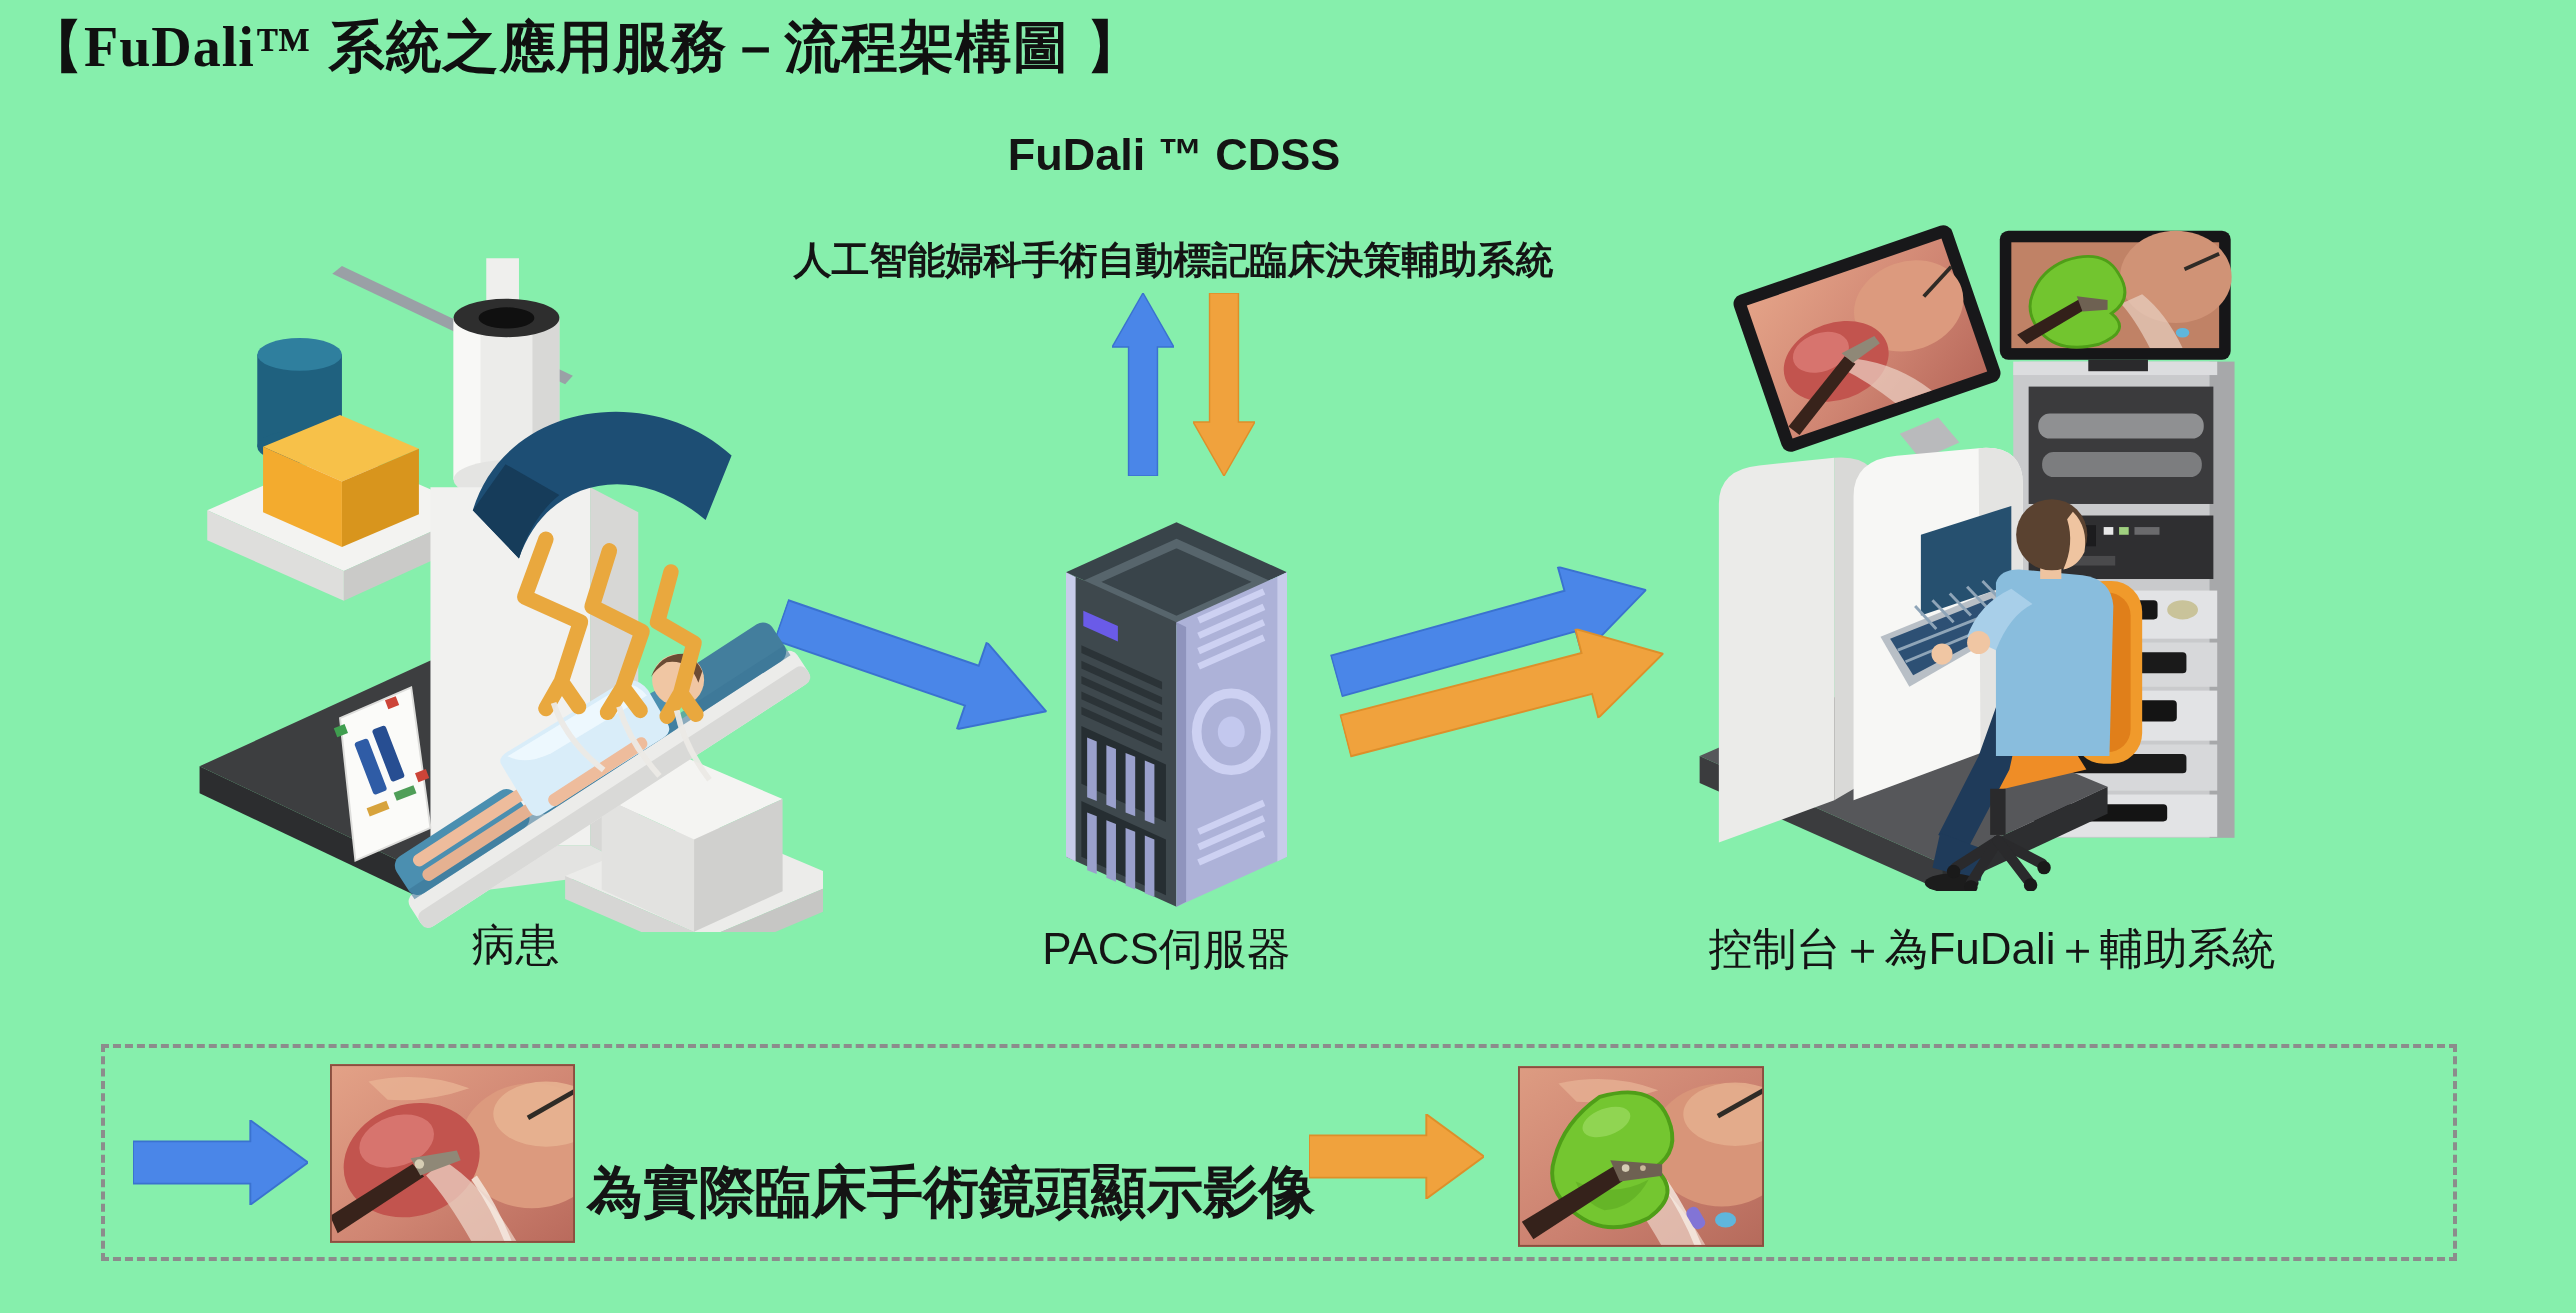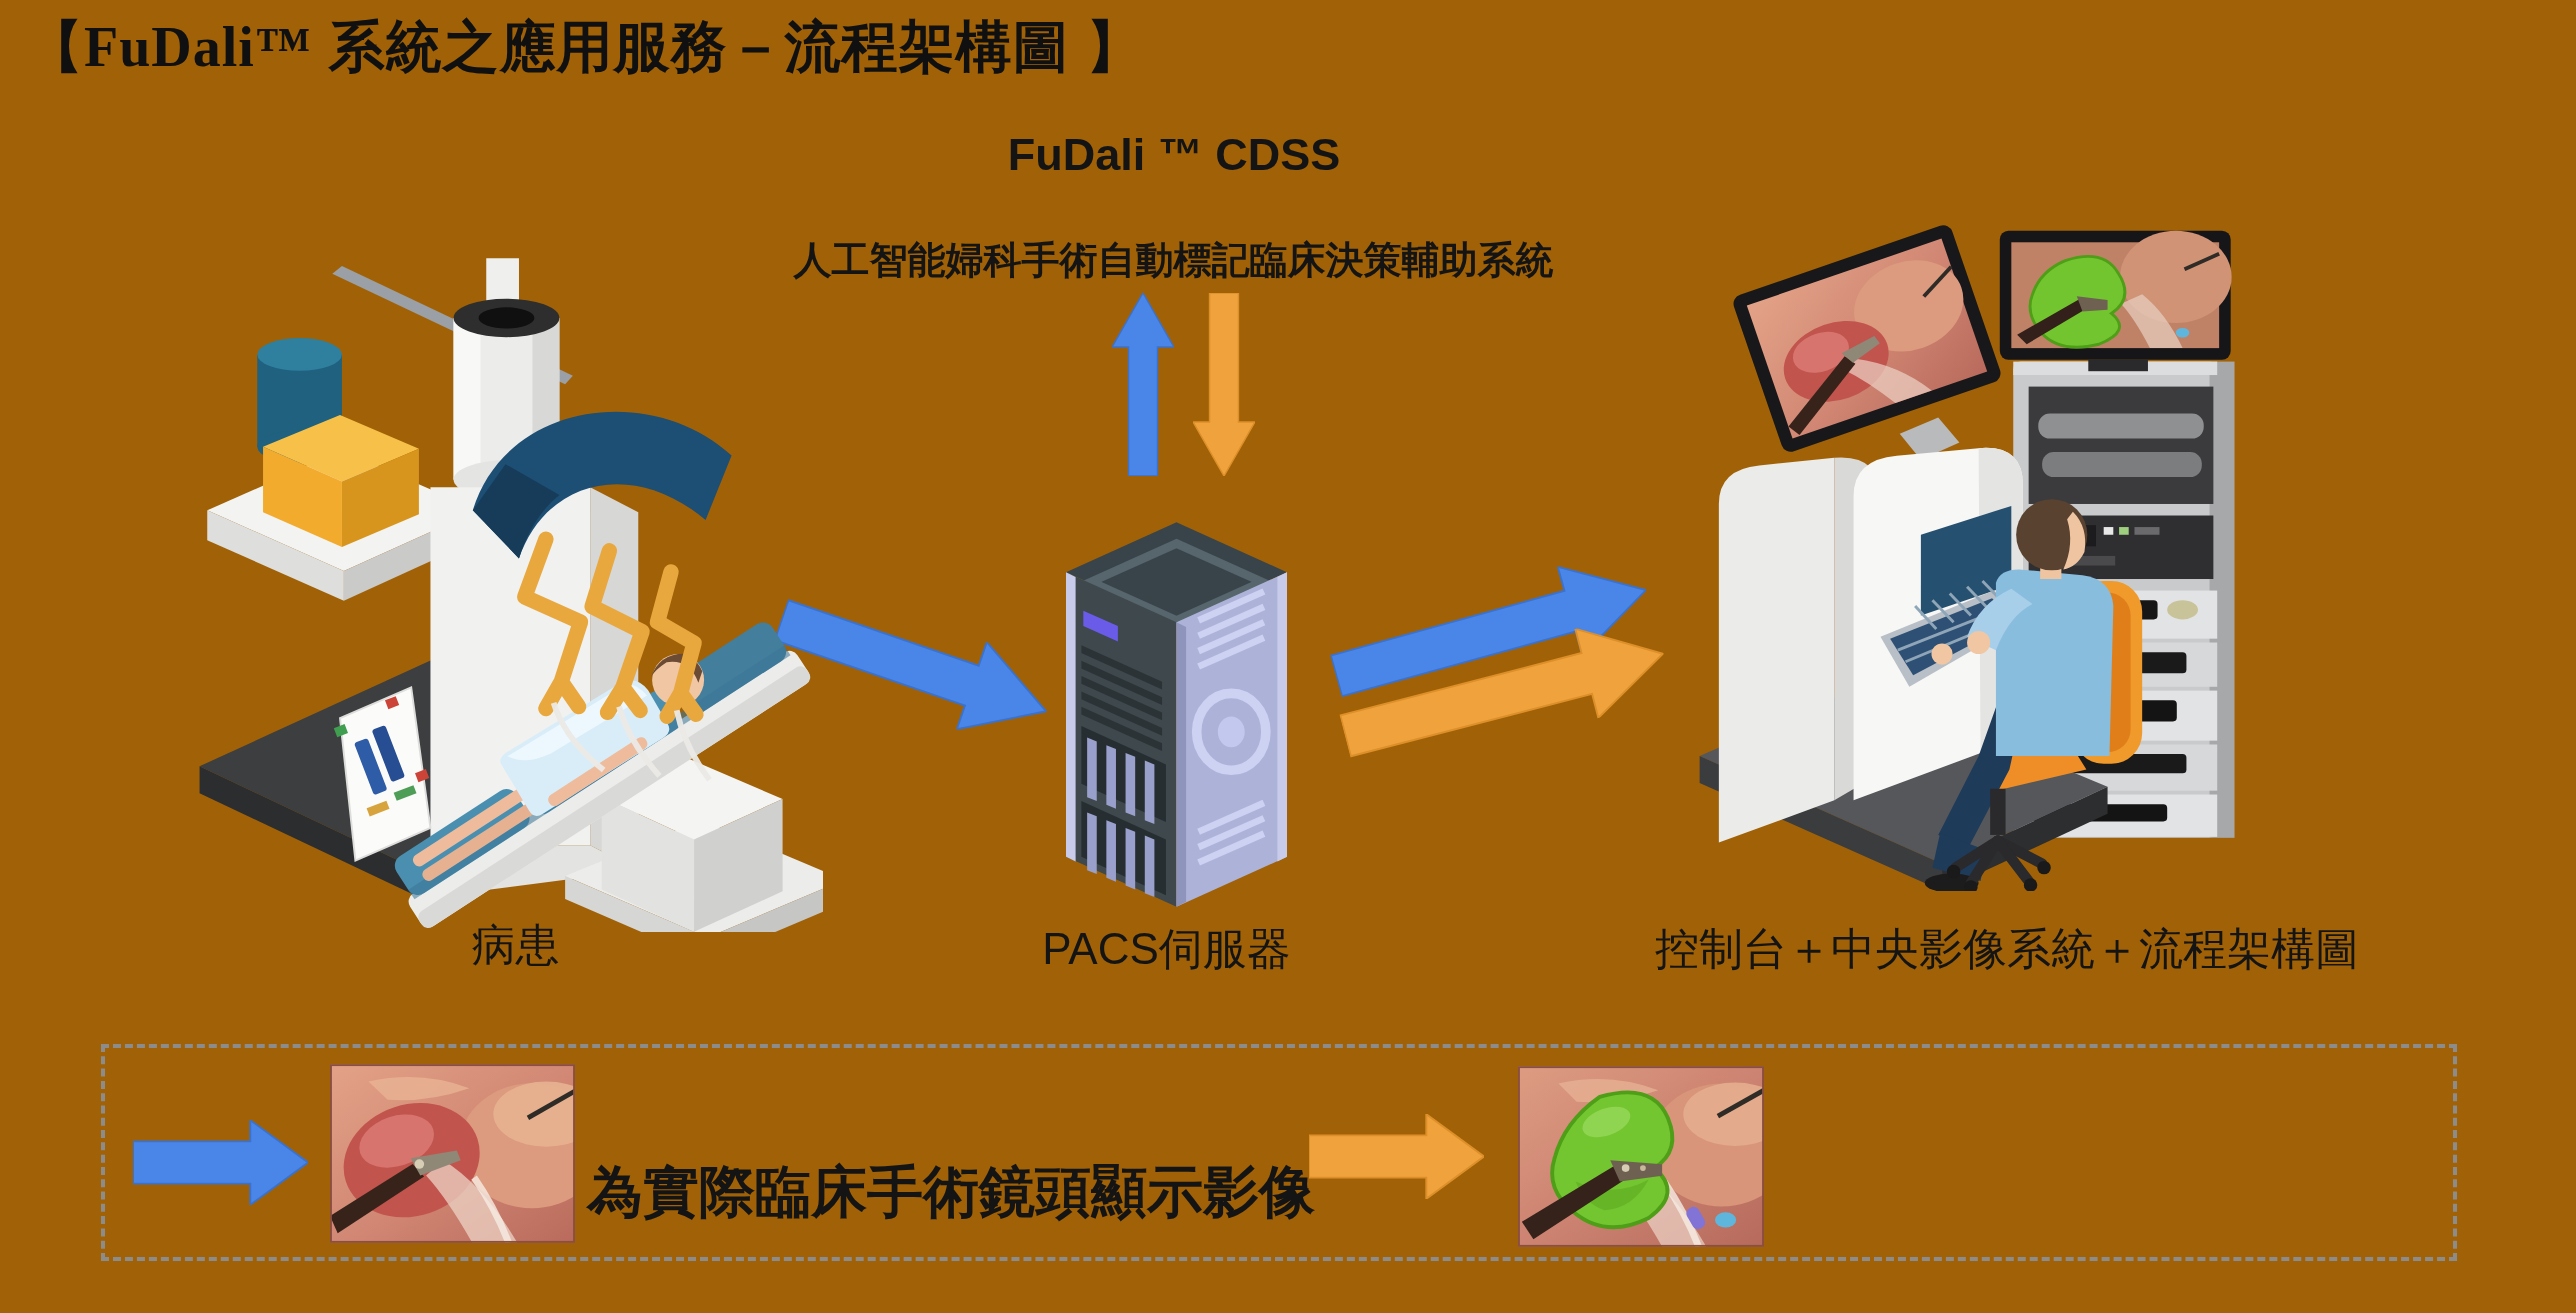--- a/index.html
+++ b/index.html
@@ -1,17 +1,17 @@
 <!DOCTYPE html>
 <html><head>
 <meta charset="utf-8">
 <style>
   html,body{margin:0;padding:0;}
   body{width:2576px;height:1314px;background:#f7f5f1;font-family:"Liberation Sans",sans-serif;}
-  .stage{position:absolute;left:0;top:0;width:2576px;height:1314px;overflow:hidden;background:#a16207;}
+  .stage{position:absolute;left:0;top:0;width:2576px;height:1314px;overflow:hidden;background:#86efac;}
   .abs{position:absolute;}
   .page-title{left:27px;top:9.6px;font-size:56px;font-weight:700;color:#101010;letter-spacing:1px;white-space:nowrap;}
   .page-title .brand{font-family:"Liberation Serif",serif;font-weight:600;}
   .cdss-heading{left:866px;top:129px;width:616px;text-align:center;font-size:45px;font-weight:700;color:#141414;}
   .cdss-sub{left:731px;top:191px;width:885px;text-align:center;font-size:38px;font-weight:700;color:#141414;margin-top:44px;}
   .node-label{font-size:44px;font-weight:400;color:#141414;text-align:center;white-space:nowrap;}
   .caption{font-size:56px;font-weight:650;color:#141414;white-space:nowrap;}
   .legend-box{left:101px;top:1044px;width:2356px;height:217px;border:4.8px dashed #8c8c8c;box-sizing:border-box;background:transparent;}
   svg{display:block;}
   .arrow-wrap{position:absolute;}
@@ -303,21 +303,21 @@
     </g>
     <circle cx="274" cy="680" r="7" fill="#1a1a1a"></circle>
     <circle cx="368" cy="676" r="7" fill="#1a1a1a"></circle>
     <circle cx="292" cy="696" r="7" fill="#1a1a1a"></circle>
     <circle cx="354" cy="694" r="7" fill="#1a1a1a"></circle>
   </svg>
   </div>
 
   <div class="abs node-label" style="left:371px;top:916px;width:289px">病患</div>
   <div class="abs node-label" style="left:998px;top:920px;width:337px">PACS伺服器</div>
-  <div class="abs node-label" style="left:1655px;top:920px;width:674px">控制台＋中央影像系統＋流程架構圖</div>
+  <div class="abs node-label" style="left:1655px;top:920px;width:674px">控制台＋為FuDali＋輔助系統</div>
 
   <div class="abs legend-box"></div>
 
   <div class="arrow-wrap" style="left:133px;top:1120px;width:175px;height:85px">
     <svg width="175" height="85" viewBox="0 0 182 88">
         <polygon points="0,22 122,22 122,0 182,44 122,88 122,66 0,66" fill="#4a86e8" stroke="#3a72cf" stroke-width="2"></polygon>
       </svg>
   </div>
 
   <div class="abs" style="left:330px;top:1064px;width:245px;height:179px">

